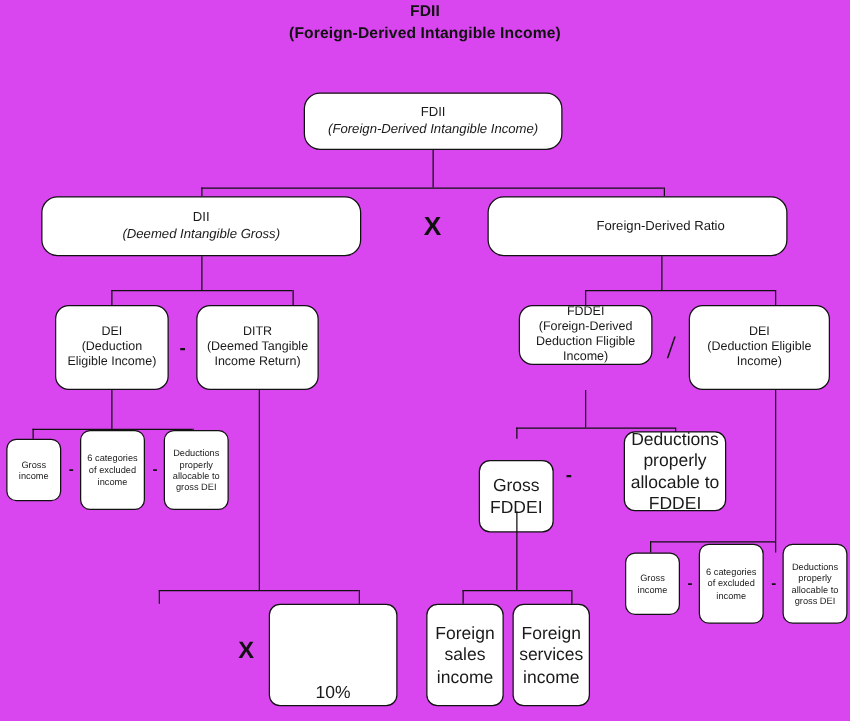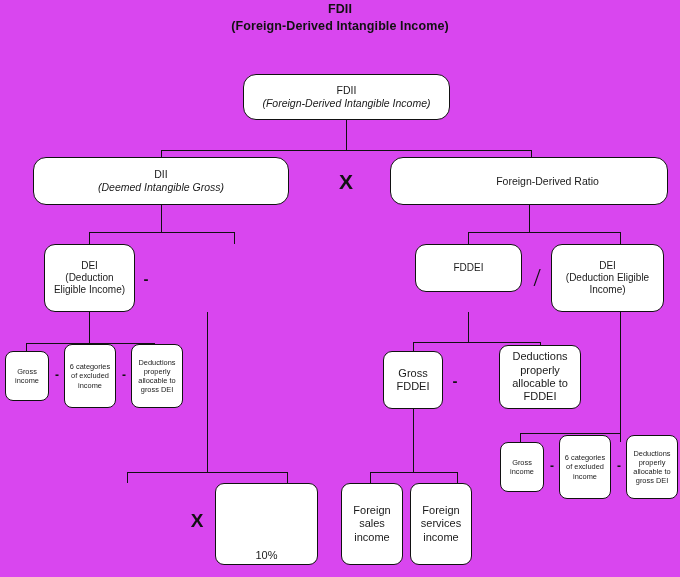--- a/index.html
+++ b/index.html
@@ -46,21 +46,21 @@
     text-align: center;
     line-height: 1.22;
     color: #1a1a1a;
     padding: 2px 3px;
   }
   .box .inner { width: 100%; }
   .box .ital { font-style: italic; }
 
   .b-lg  { font-size: 10.5px; border-radius: 13px; }
   .b-md  { font-size: 10px;   border-radius: 11px; }
-  .b-sm  { font-size: 11px;  border-radius: 9px;  }
+  .b-sm  { font-size: 14px;  border-radius: 9px;  }
   .b-xs  { font-size: 7.4px;  border-radius: 8px;  }
 
   
   .vline {
     position: absolute;
     width: 0;
     border-left: 1.6px solid #111;
   }
   .hline {
     position: absolute;
@@ -114,21 +114,21 @@
 
   <div class="box b-lg" style="left:33px; top:157px; width:256px; height:48px;">
     <div class="inner">
       <div>DII</div>
       <div class="ital">(Deemed Intangible Gross)</div>
     </div>
   </div>
 
   <div class="op op-x" style="left:331px; top:168px; width:30px; height:28px;">X</div>
 
-  <div class="box b-lg" style="left:390px; top:157px; width:278px; height:48px;padding-left:40px;">
+  <div class="box b-lg" style="left:390px; top:157px; width:240px; height:48px;padding-left:40px;">
     <div class="inner">
       <div>Foreign-Derived Ratio</div>
     </div>
   </div>
 
   <div class="vline" style="left:161px; top:205px; height:27px;"></div>
   <div class="hline" style="left:89px; top:232px; width:145px;"></div>
   <div class="vline" style="left:89px; top:232px; height:12px;"></div>
   <div class="vline" style="left:234px; top:232px; height:12px;"></div>
 
@@ -139,24 +139,31 @@
 
   <div class="box b-md" style="left:44px; top:244px; width:91px; height:68px;">
     <div class="inner">
       <div>DEI</div>
       <div>(Deduction Eligible Income)</div>
     </div>
   </div>
 
   <div class="op op-minus" style="left:136px; top:264px; width:20px; height:28px;">-</div>
 
+  <div class="box b-md" style="left:157px; top:244px; width:98px; height:68px;">
+    <div class="inner">
+      <div>DITR</div>
+      <div>(Deemed Tangible Income Return)</div>
+    </div>
+  </div>
 
   <div class="box b-md" style="left:415px; top:244px; width:107px; height:48px;">
     <div class="inner">
       <div>FDDEI</div>
+      <div>(Foreign-Derived Deduction Fligible Income)</div>
     </div>
   </div>
 
   <div class="op op-slash" style="left:525px; top:260px; width:24px; height:36px;">/</div>
 
   <div class="box b-md" style="left:551px; top:244px; width:113px; height:68px;">
     <div class="inner">
       <div>DEI</div>
       <div>(Deduction Eligible Income)</div>
     </div>
@@ -193,21 +200,21 @@
 
   <div class="box b-sm" style="left:215px; top:483px; width:103px; height:82px;align-items:flex-end;">
     <div class="inner">10%</div>
   </div>
 
   <div class="vline" style="left:468px; top:312px; height:30px;"></div>
   <div class="hline" style="left:413px; top:342px; width:127px;"></div>
   <div class="vline" style="left:413px; top:342px; height:9px;"></div>
   <div class="vline" style="left:540px; top:342px; height:9px;"></div>
 
-  <div class="box b-sm" style="left:383px; top:351px; width:60px; height:58px;align-items:center;">
+  <div class="box b-sm" style="left:383px; top:368px; width:60px; height:58px;align-items:center;">
     <div class="inner">Gross FDDEI</div>
   </div>
 
   <div class="op op-minus" style="left:446px; top:366px; width:18px; height:28px;">-</div>
 
   <div class="box b-sm" style="left:499px; top:345px; width:82px; height:64px;">
     <div class="inner">Deductions properly allocable to FDDEI</div>
   </div>
 
   <div class="vline" style="left:620px; top:312px; height:121px;"></div>

